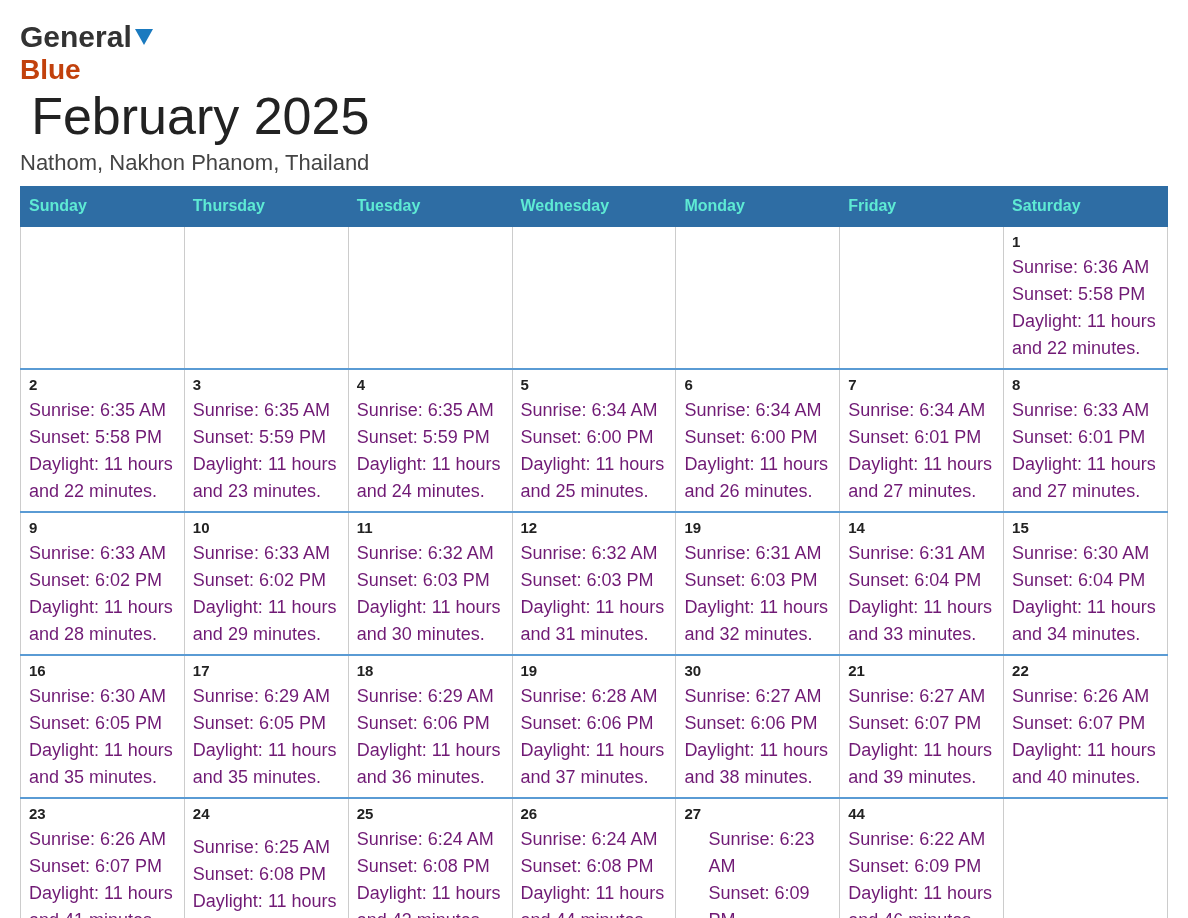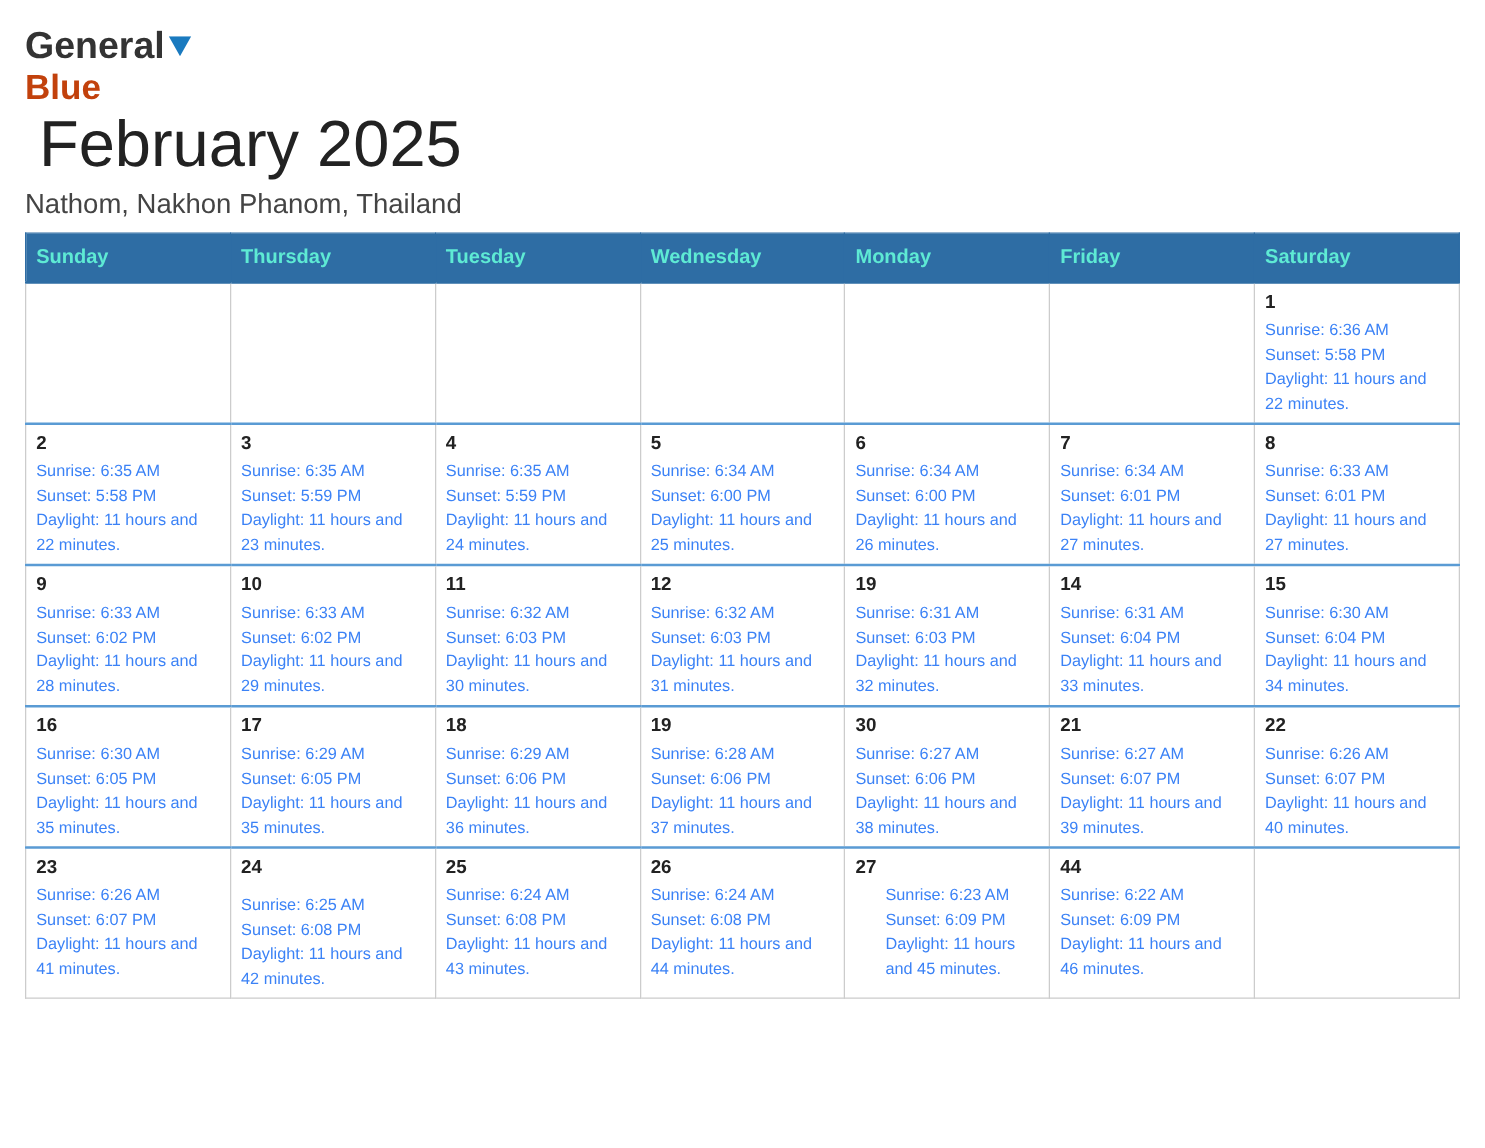--- a/index.html
+++ b/index.html
@@ -71,22 +71,22 @@
       border-top: 2px solid #5a9bd4;
     }
     .day-num {
       font-size: 15px;
       font-weight: bold;
       color: #222;
       display: block;
       margin-bottom: 4px;
     }
     .day-info {
-      font-size: 13px;
-      color: #3b82f6;
+      font-size: 18px;
+      color: #701a75;
       line-height: 1.5;
     }
     .empty-cell {
       background: #fff;
     }
     .logo-general {
       font-size: 30px;
       font-weight: bold;
       color: #333;
     }

